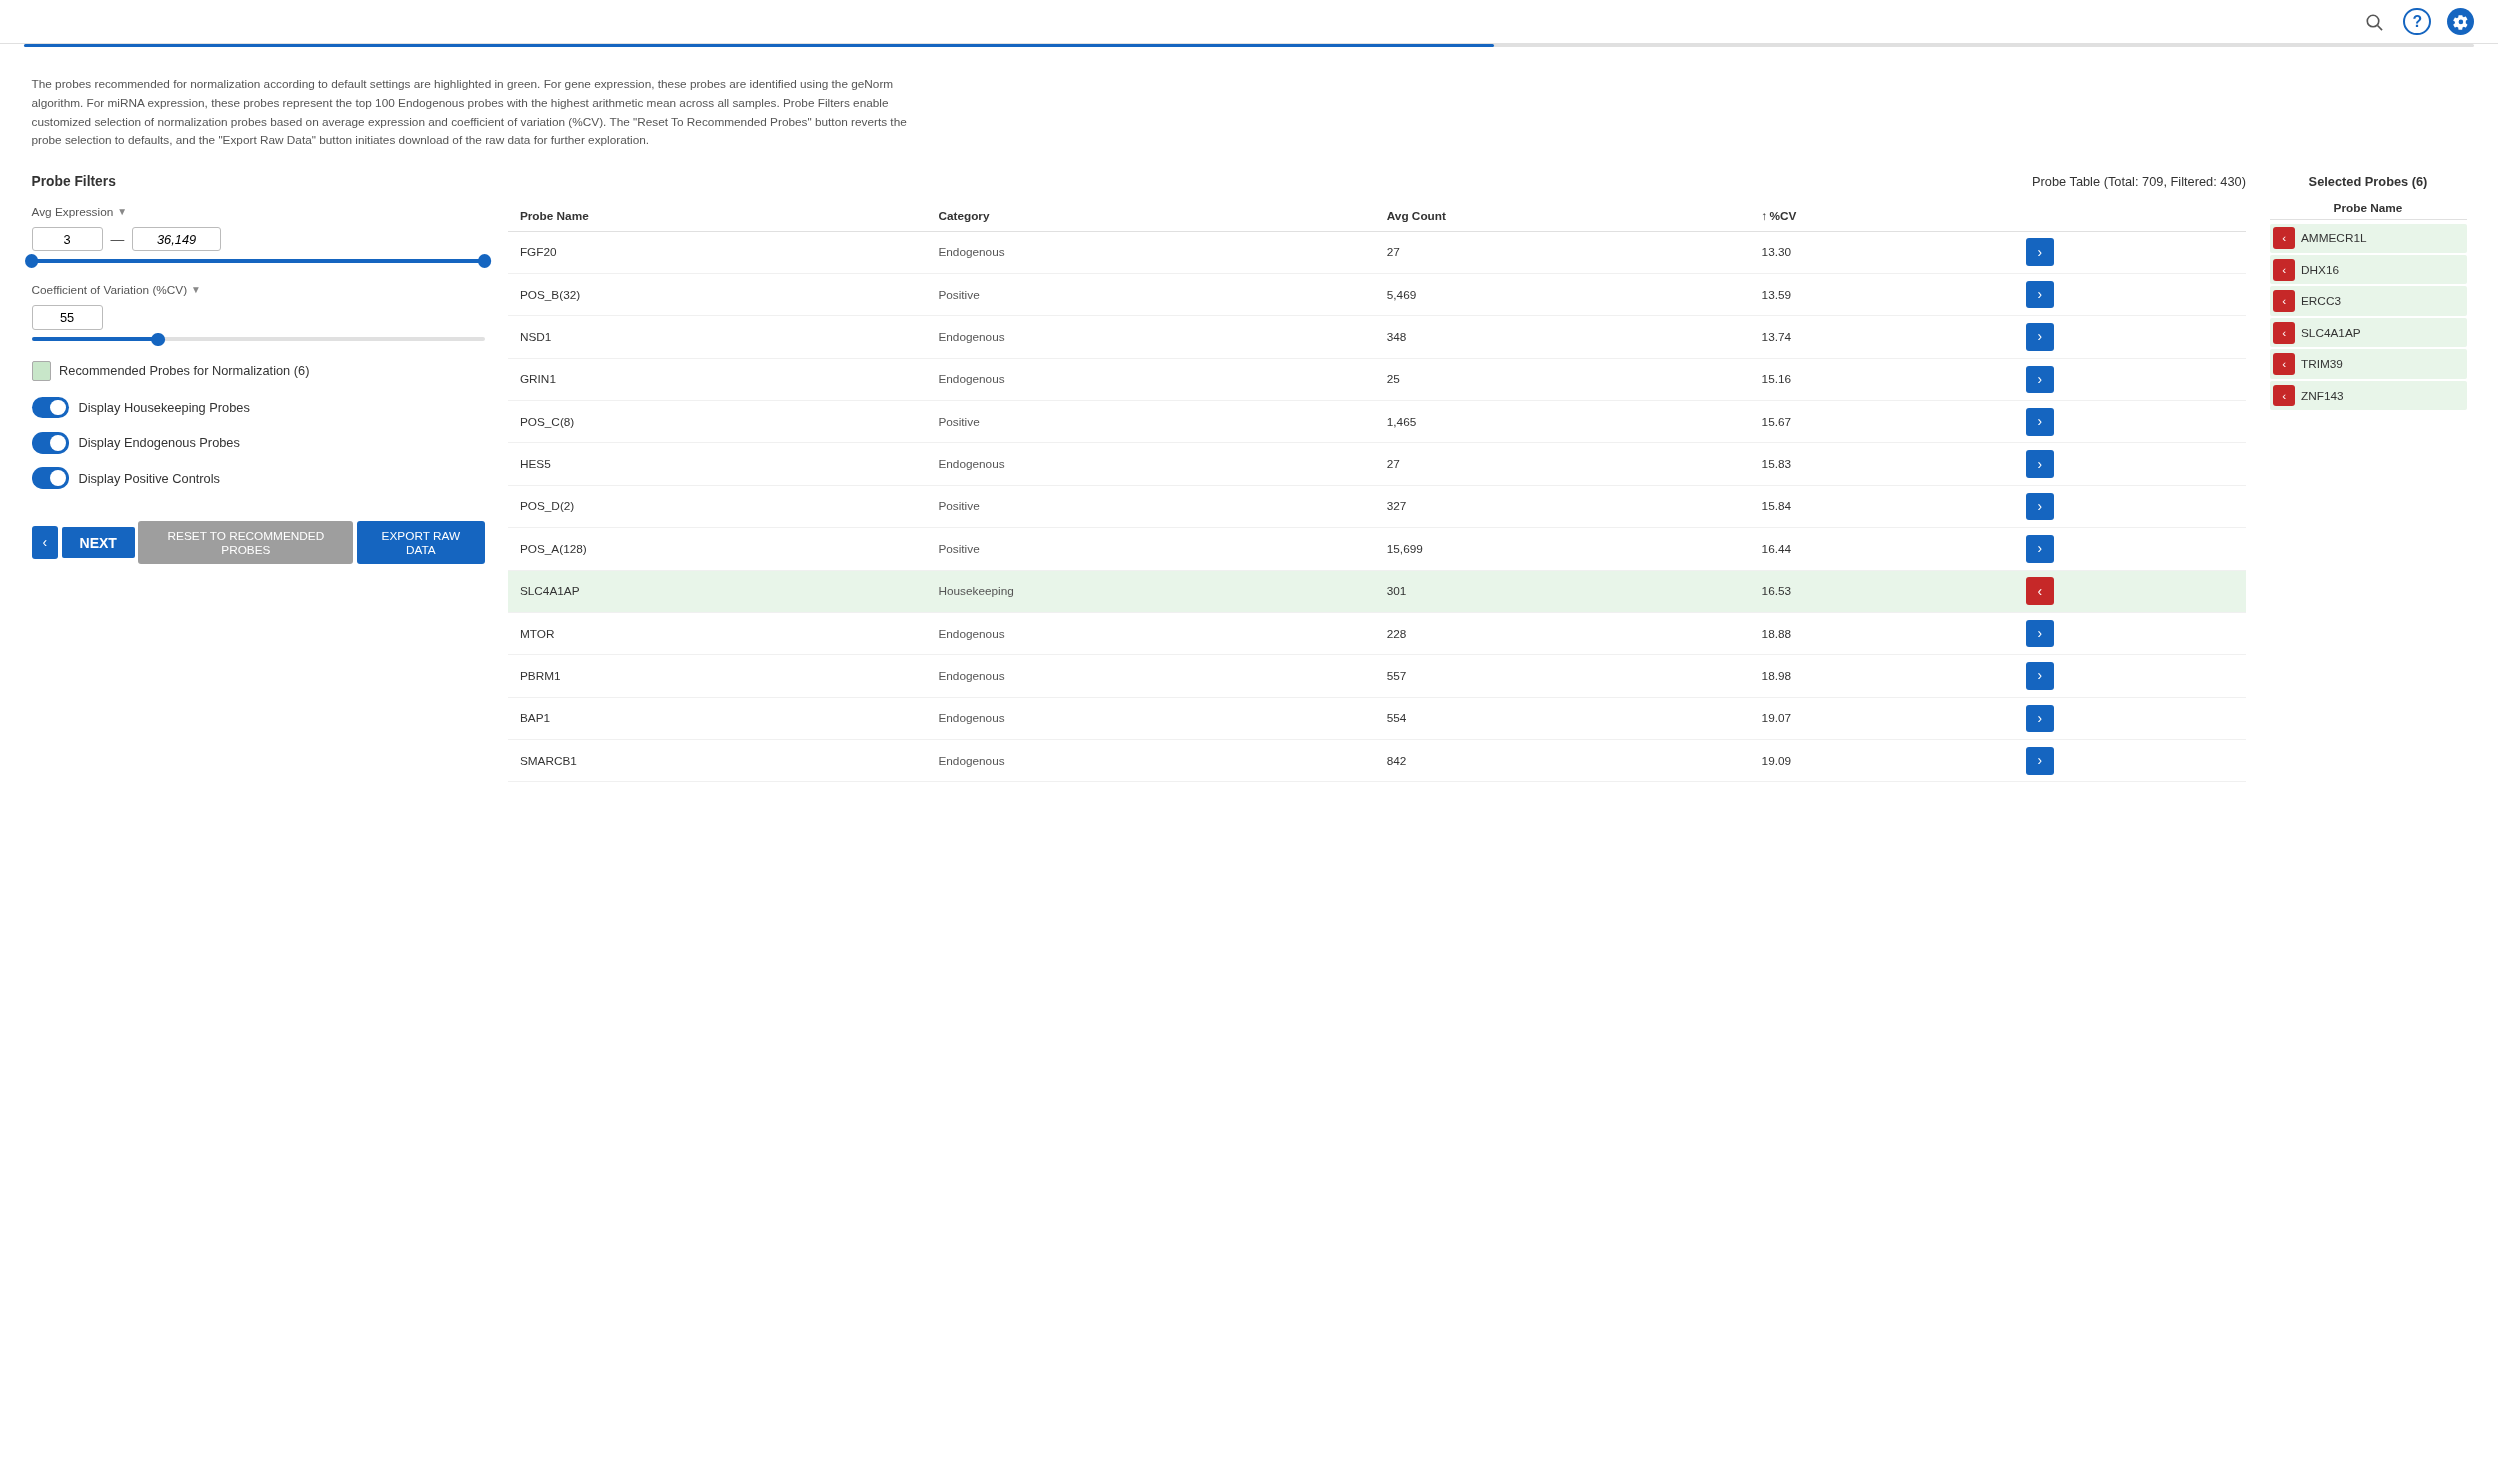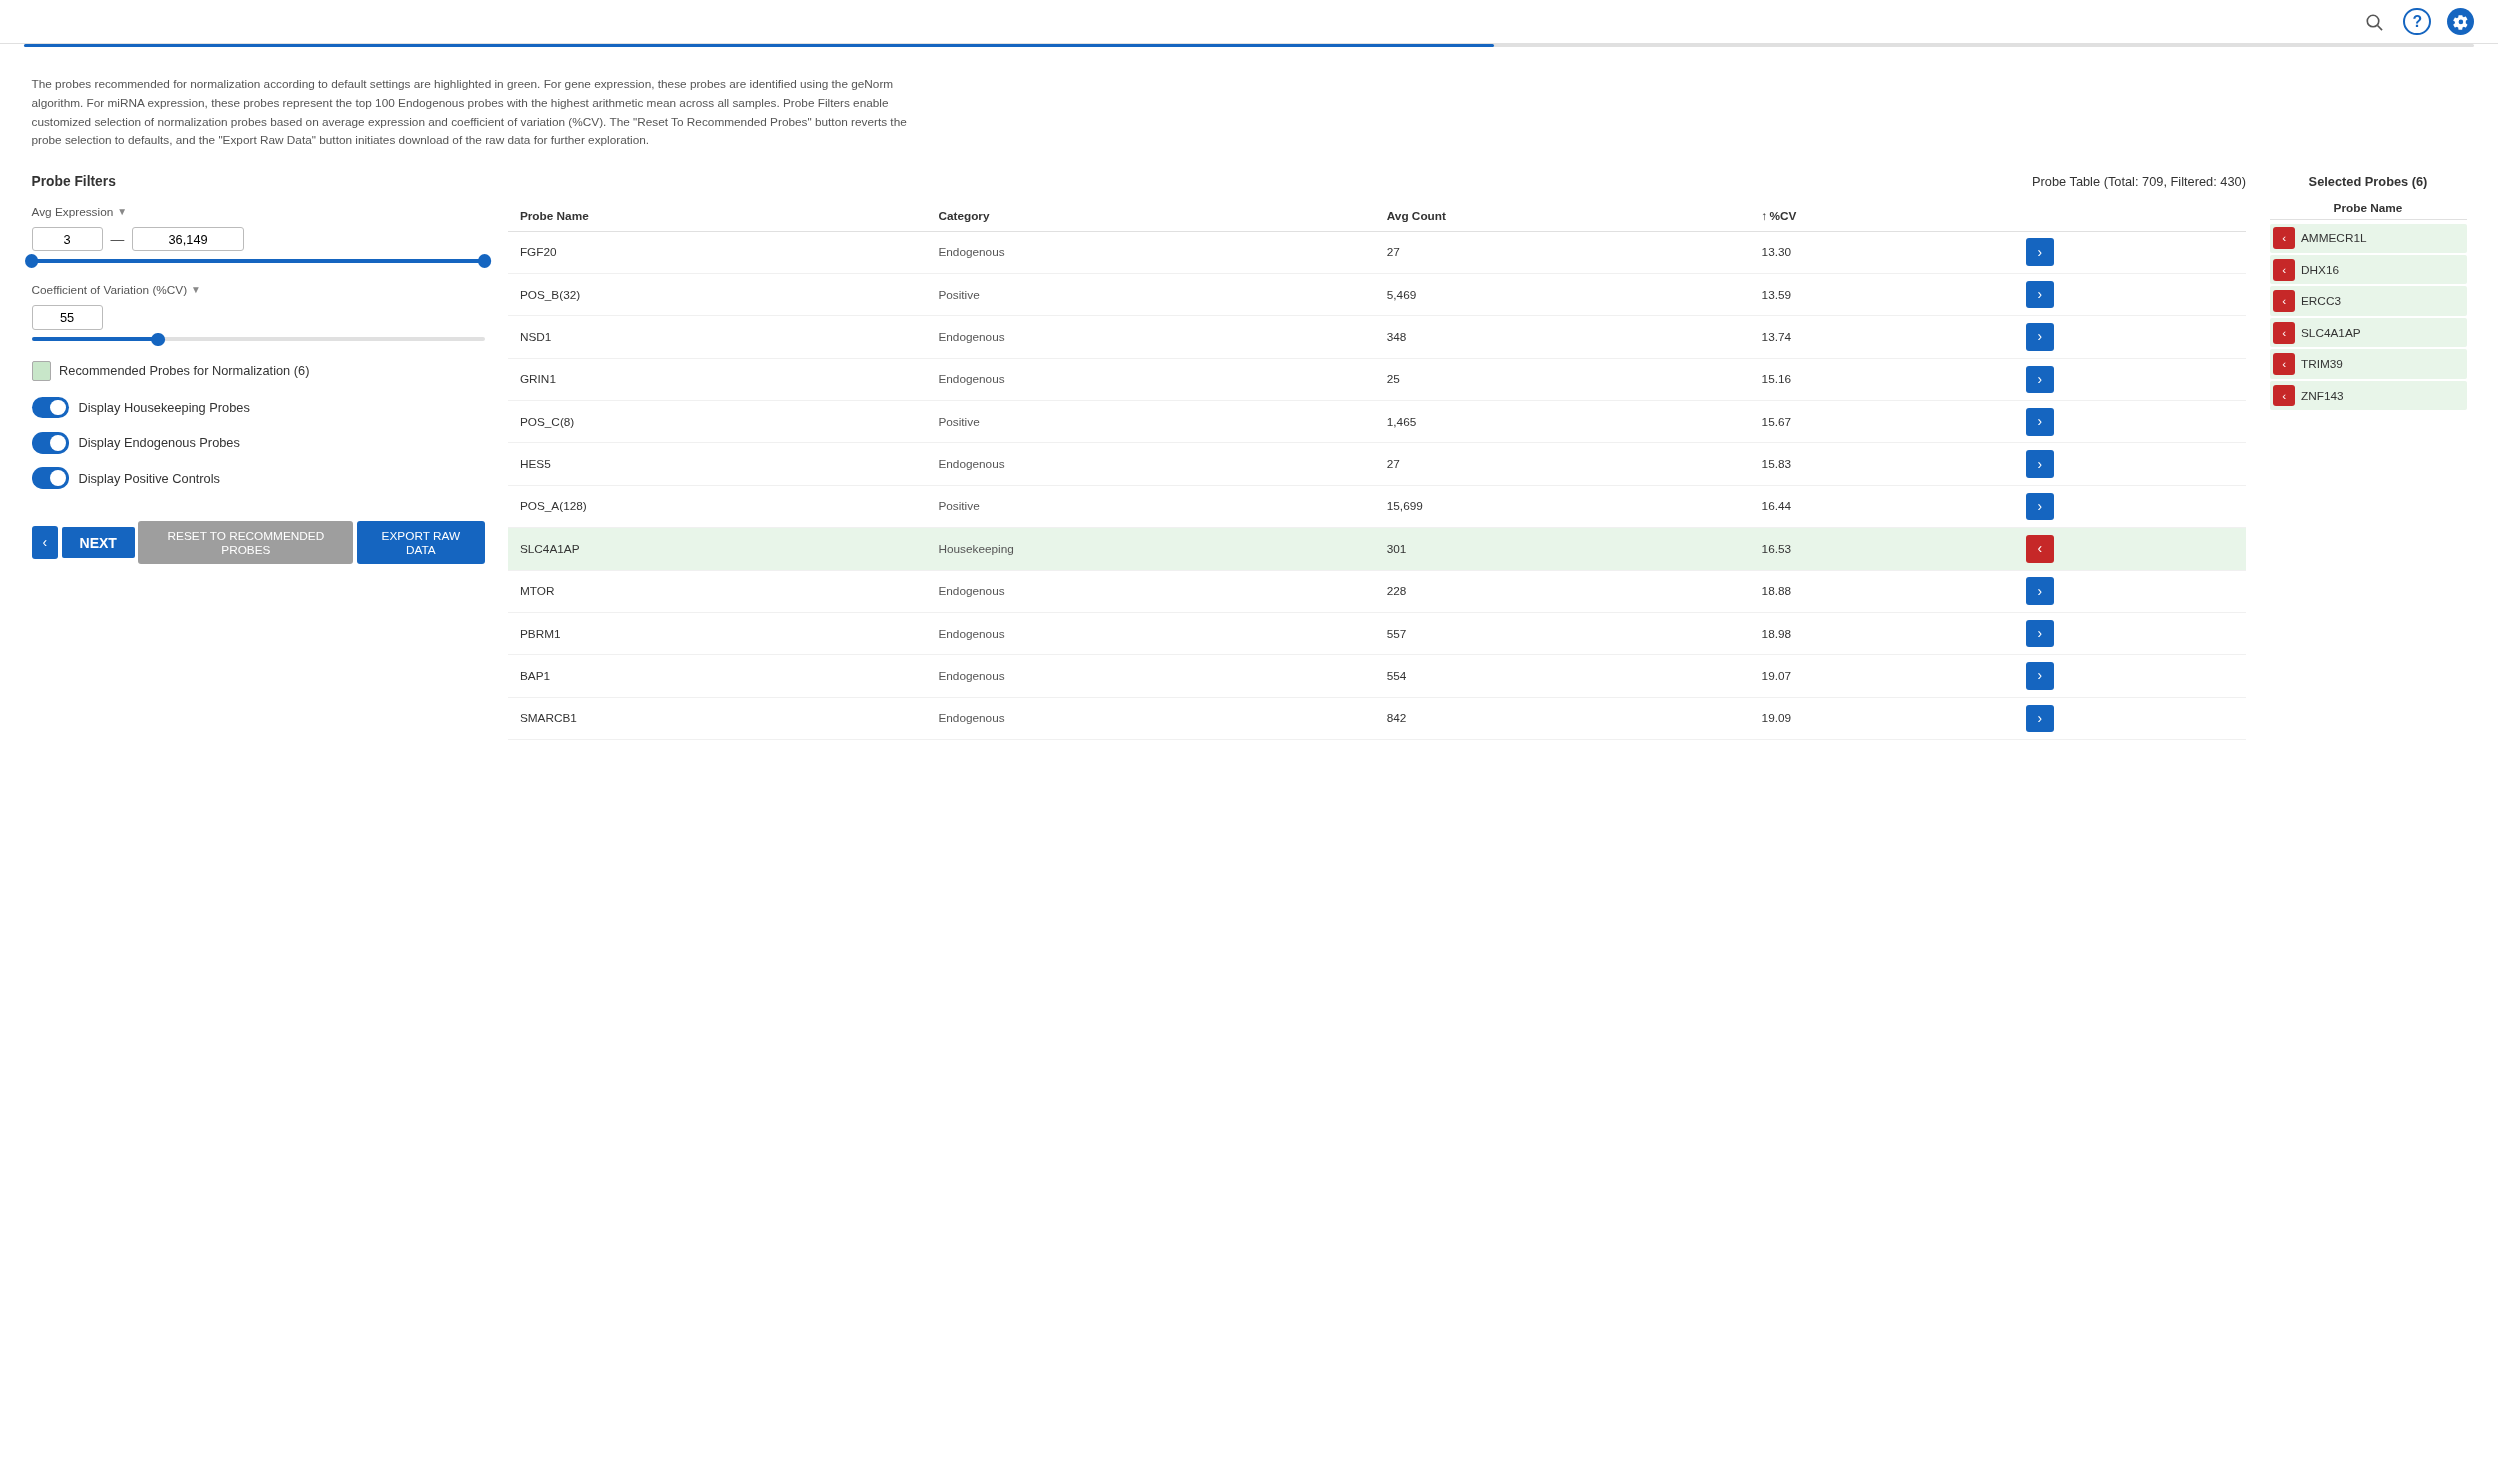--- a/index.html
+++ b/index.html
@@ -390,21 +390,21 @@
       <div class="filters-title">Probe Filters</div>
 
       <div class="filter-group">
         <div class="filter-label">
           <span>Avg Expression</span>
           <span class="arrow">▼</span>
         </div>
         <div class="filter-range-inputs">
           <input class="range-input" type="text" value="3" style="">
           <span class="range-dash">—</span>
-          <input class="range-input" type="text" style="width: 112px;" value="36,149">
+          <input class="range-input" type="text" style="width: 89px; font-style: italic;" value="36,149">
         </div>
         <div class="slider-track">
           <div class="slider-fill" style="left:0%;width:100%;"></div>
           <div class="slider-thumb" style="left:0%;"></div>
           <div class="slider-thumb" style="left:100%;"></div>
         </div>
       </div>
 
       <div class="filter-group">
         <div class="filter-label">
@@ -516,20 +516,29 @@
             <tr>
     <td>HES5</td>
     <td><span class="category-badge">Endogenous</span></td>
     <td>27</td>
     <td>15.83</td>
     <td style="text-align:center;">
                 <button class="btn-add">›</button>
               </td>
   </tr>
             <tr>
+    <td>POS_D(2)</td>
+    <td><span class="category-badge">Positive</span></td>
+    <td>327</td>
+    <td>15.84</td>
+    <td style="text-align:center;">
+                <button class="btn-add">›</button>
+              </td>
+  </tr>
+            <tr>
     <td>POS_A(128)</td>
     <td><span class="category-badge">Positive</span></td>
     <td>15,699</td>
     <td>16.44</td>
     <td style="text-align:center;">
                 <button class="btn-add">›</button>
               </td>
   </tr>
             <tr class="selected">
     <td>SLC4A1AP</td>

